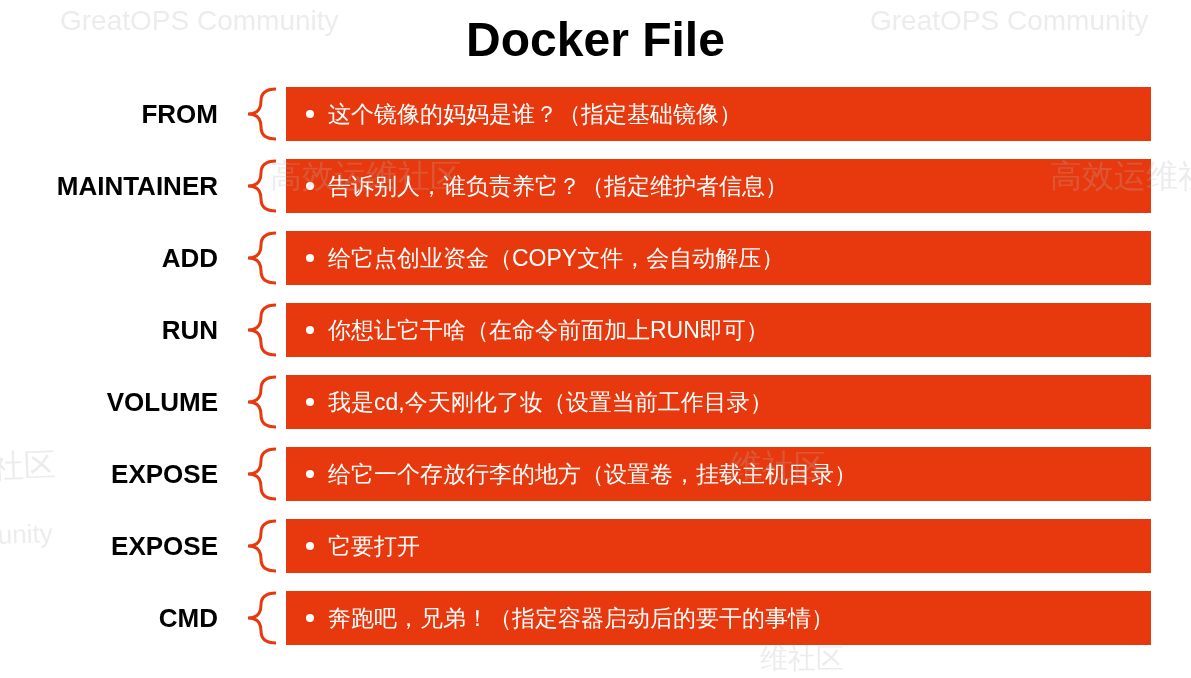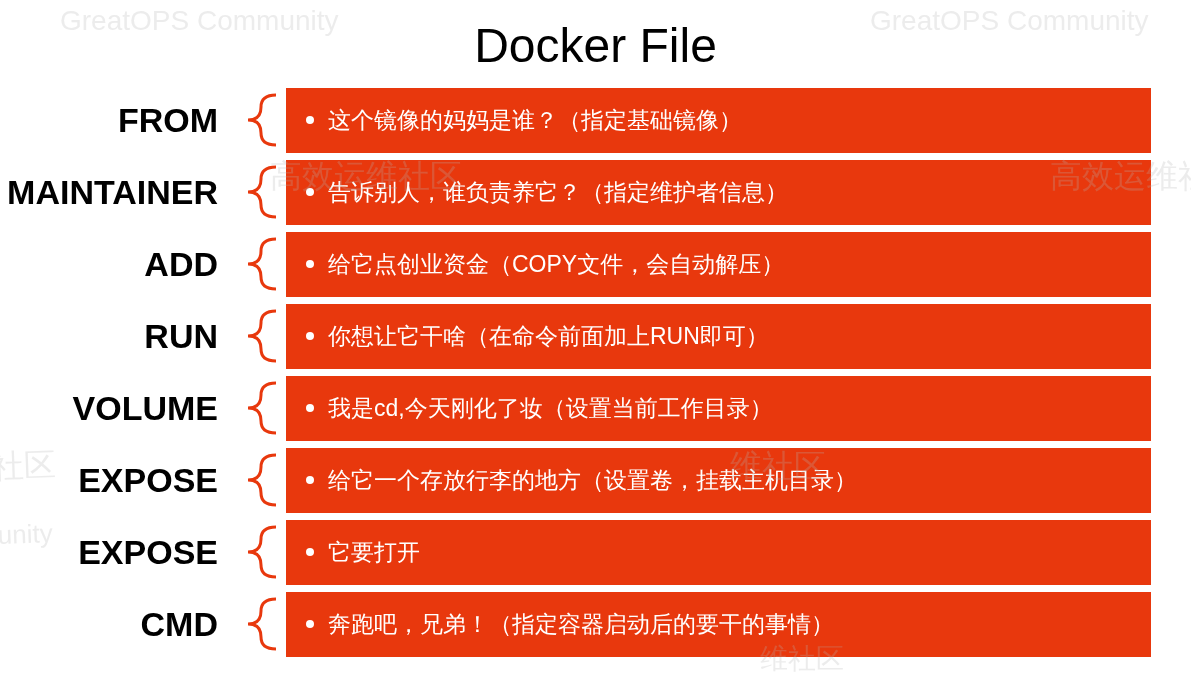--- a/index.html
+++ b/index.html
@@ -31,42 +31,42 @@
     .wm3 { top: 155px; left: 270px; font-size: 32px; }
     .wm4 { top: 155px; left: 1050px; font-size: 32px; }
     .wm5 { top: 445px; left: -40px; font-size: 32px; transform: rotate(-2deg); }
     .wm6 { top: 445px; left: 730px; font-size: 32px; }
     .wm7 { top: 520px; left: -60px; font-size: 26px; transform: rotate(-2deg); }
     .wm8 { top: 640px; left: 760px; font-size: 28px; }
     
     .title {
       text-align: center;
       font-size: 48px;
-      font-weight: 400;
+      font-weight: 700;
       color: #000;
-      margin-top: 18px;
+      margin-top: 12px;
       margin-bottom: 20px;
       font-family: Arial, sans-serif;
     }
     
     .content {
       padding: 0 20px 0 0;
     }
     
     .row {
       display: flex;
       align-items: center;
       margin-bottom: 18px;
       height: 54px;
     }
     
     .label {
       width: 226px;
       text-align: right;
-      font-size: 34px;
+      font-size: 26px;
       font-weight: 700;
       color: #000;
       padding-right: 8px;
       font-family: Arial, sans-serif;
     }
     
     .brace {
       width: 60px;
       height: 54px;
       flex-shrink: 0;
@@ -78,21 +78,21 @@
       height: 100%;
     }
     
     .description {
       flex: 1;
       background: #e8380d;
       color: #ffffff;
       font-size: 23px;
       font-weight: 500;
       padding: 4px 20px;
-      height: 65px;
+      height: 54px;
       display: flex;
       align-items: center;
       margin-right: 20px;
     }
     
     .bullet {
       display: inline-block;
       width: 8px;
       height: 8px;
       background: #ffffff;

